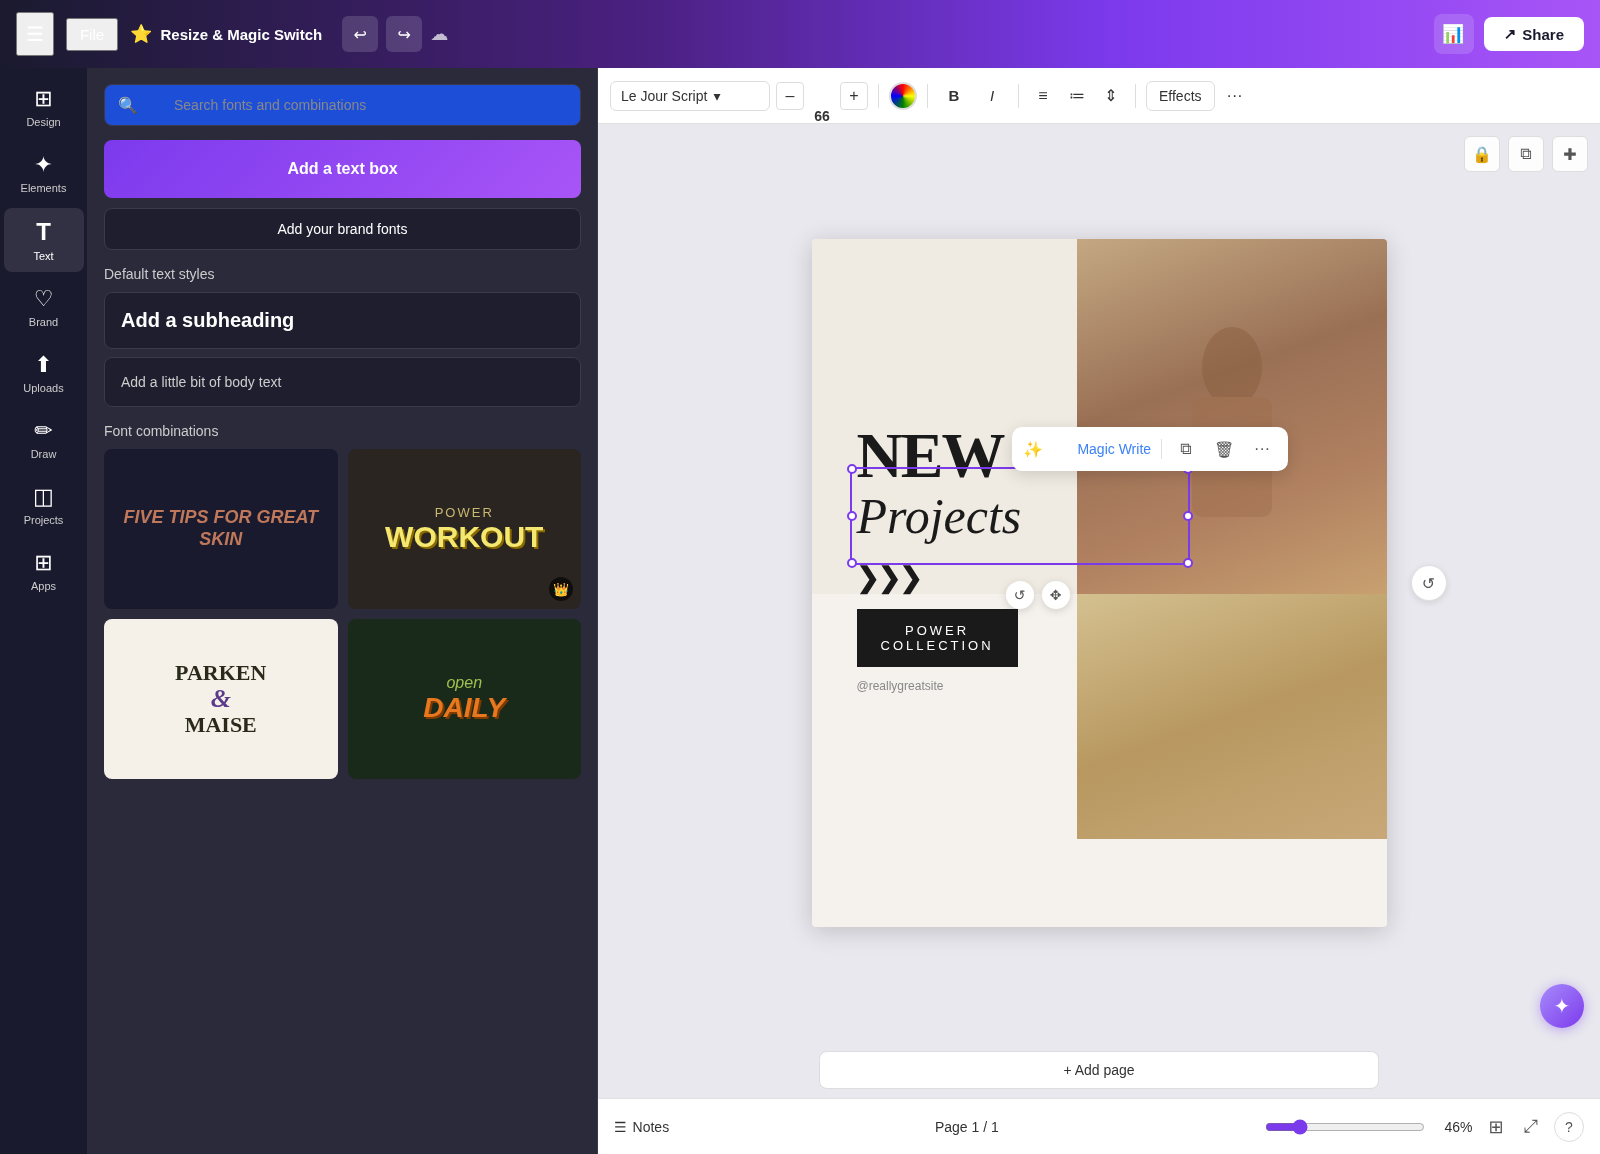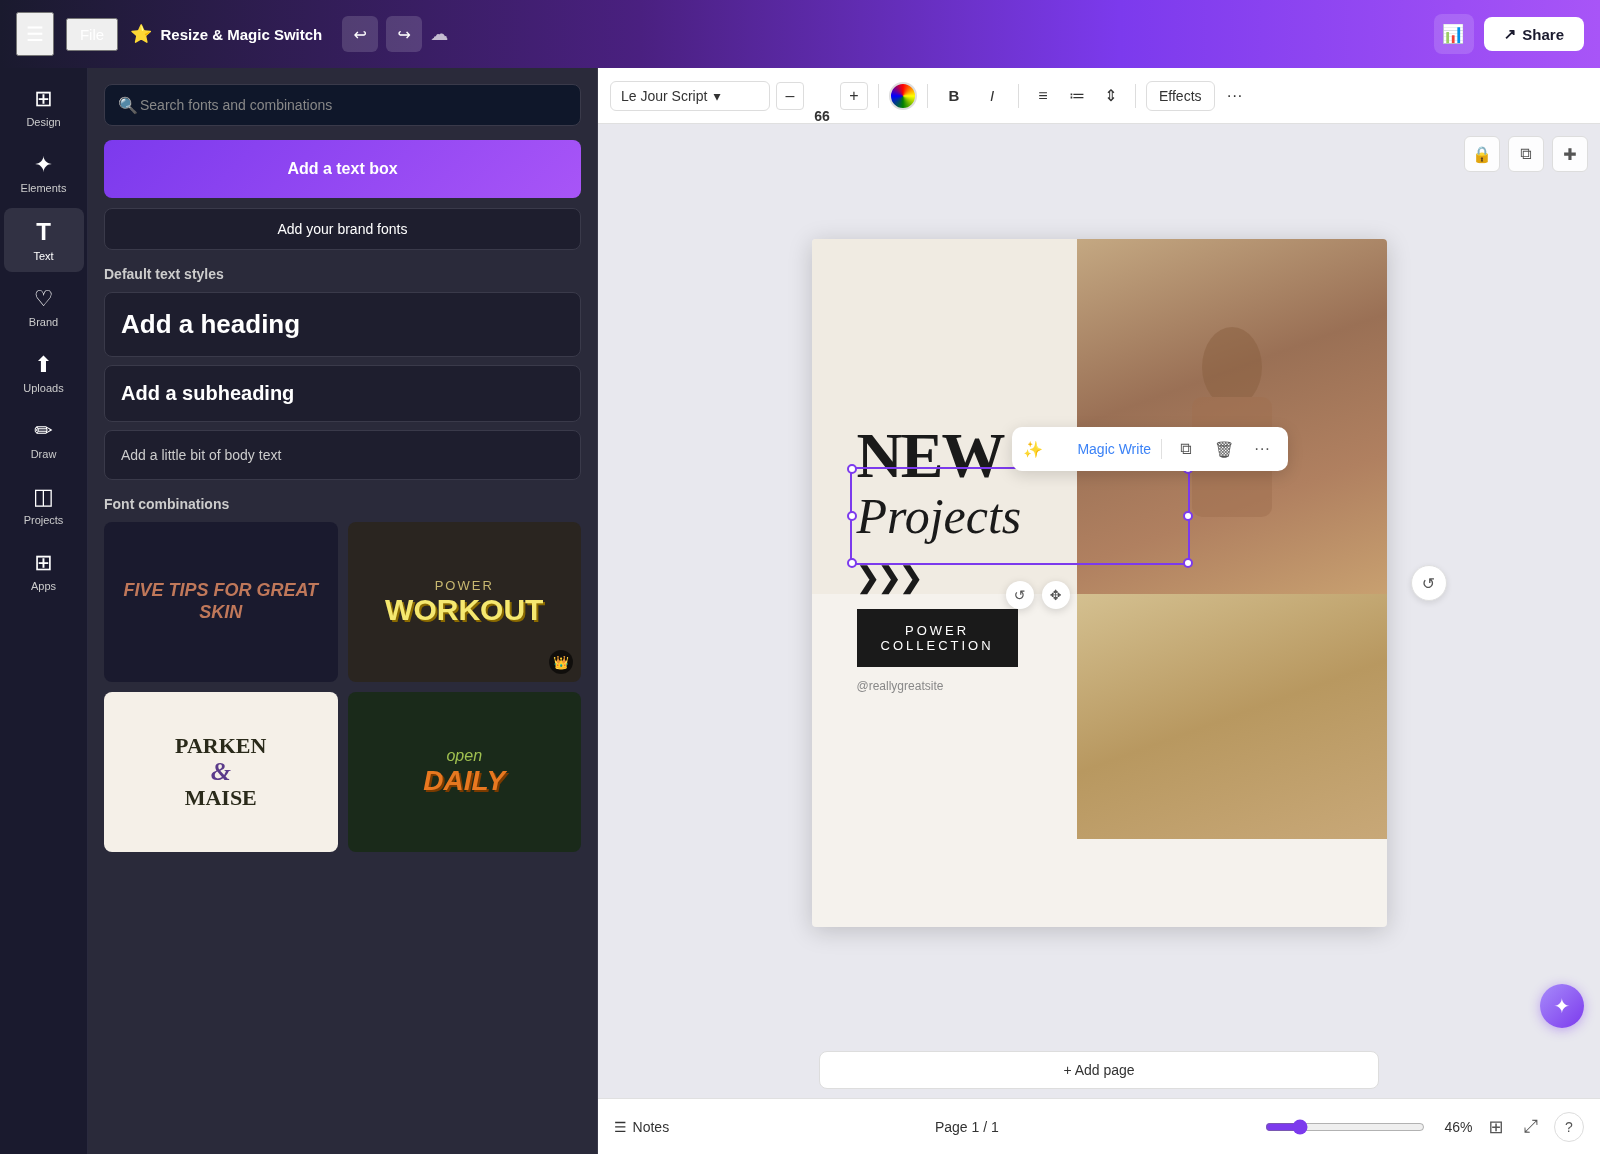--- a/index.html
+++ b/index.html
@@ -38,37 +38,37 @@
     .sidebar-item .label { font-size: 11px; color: #ccc; text-align: center; }
     .sidebar-item.active .label { color: #fff; }
 
     
     .text-panel {
       width: 510px; background: #2a2a3a; display: flex; flex-direction: column; flex-shrink: 0;
       border-right: 1px solid #3a3a4a; overflow-y: auto; padding: 16px;
     }
     .search-box { position: relative; margin-bottom: 14px; }
     .search-input {
-      width: 100%; background: #0f172a; border: 1px solid #3a3a4a; border-radius: 8px;
-      padding: 12px 16px 12px 35px; color: #fff; font-size: 14px; outline: none;
+      width: 100%; background: #1d4ed8; border: 1px solid #3a3a4a; border-radius: 8px;
+      padding: 12px 16px 12px 69px; color: #fff; font-size: 14px; outline: none;
     }
     .search-input::placeholder { color: #888; }
     .search-icon { position: absolute; left: 14px; top: 50%; transform: translateY(-50%); color: #888; font-size: 16px; }
 
     .add-text-btn {
       width: 100%; background: linear-gradient(135deg, #7c3aed, #a855f7);
       border: none; border-radius: 8px; padding: 20px; color: #fff; font-size: 16px;
       font-weight: 600; cursor: pointer; margin-bottom: 10px;
     }
     .add-brand-btn {
       width: 100%; background: #1e1e2e; border: 1px solid #3a3a4a; border-radius: 8px;
       padding: 12px; color: #fff; font-size: 14px; font-weight: 500; cursor: pointer; margin-bottom: 16px;
     }
 
-    .section-title { font-size: 14px; font-weight: 700; color: #ccc; margin-bottom: 10px; }
+    .section-title { font-size: 14px; font-weight: 400; color: #ccc; margin-bottom: 10px; }
 
     .heading-btn {
       width: 100%; background: #1e1e2e; border: 1px solid #3a3a4a; border-radius: 8px;
       padding: 16px; color: #fff; font-size: 26px; font-weight: 700; cursor: pointer;
       text-align: left; margin-bottom: 8px;
     }
     .subheading-btn {
       width: 100%; background: #1e1e2e; border: 1px solid #3a3a4a; border-radius: 8px;
       padding: 16px; color: #fff; font-size: 20px; font-weight: 600; cursor: pointer;
       text-align: left; margin-bottom: 8px;
@@ -317,21 +317,20 @@
     <div class="search-box">
       <span class="search-icon">🔍</span>
       <input class="search-input" type="text" placeholder="Search fonts and combinations" style="">
     </div>
 
     <button class="add-text-btn">Add a text box</button>
     <button class="add-brand-btn">Add your brand fonts</button>
 
     <div class="section-title">Default text styles</div>
 
-    <button class="heading-btn">Add a heading</button>
     <button class="subheading-btn">Add a subheading</button>
     <button class="bodytext-btn">Add a little bit of body text</button>
 
     <div class="section-title">Font combinations</div>
 
     <div class="font-combos-grid">
       <div class="font-combo-card">
         <div class="fc-five-tips">
           <span style="color:#c0785a;font-size:18px;font-style:italic;font-weight:700;text-align:center;line-height:1.2;padding:10px;">FIVE TIPS FOR GREAT SKIN</span>
         </div>

